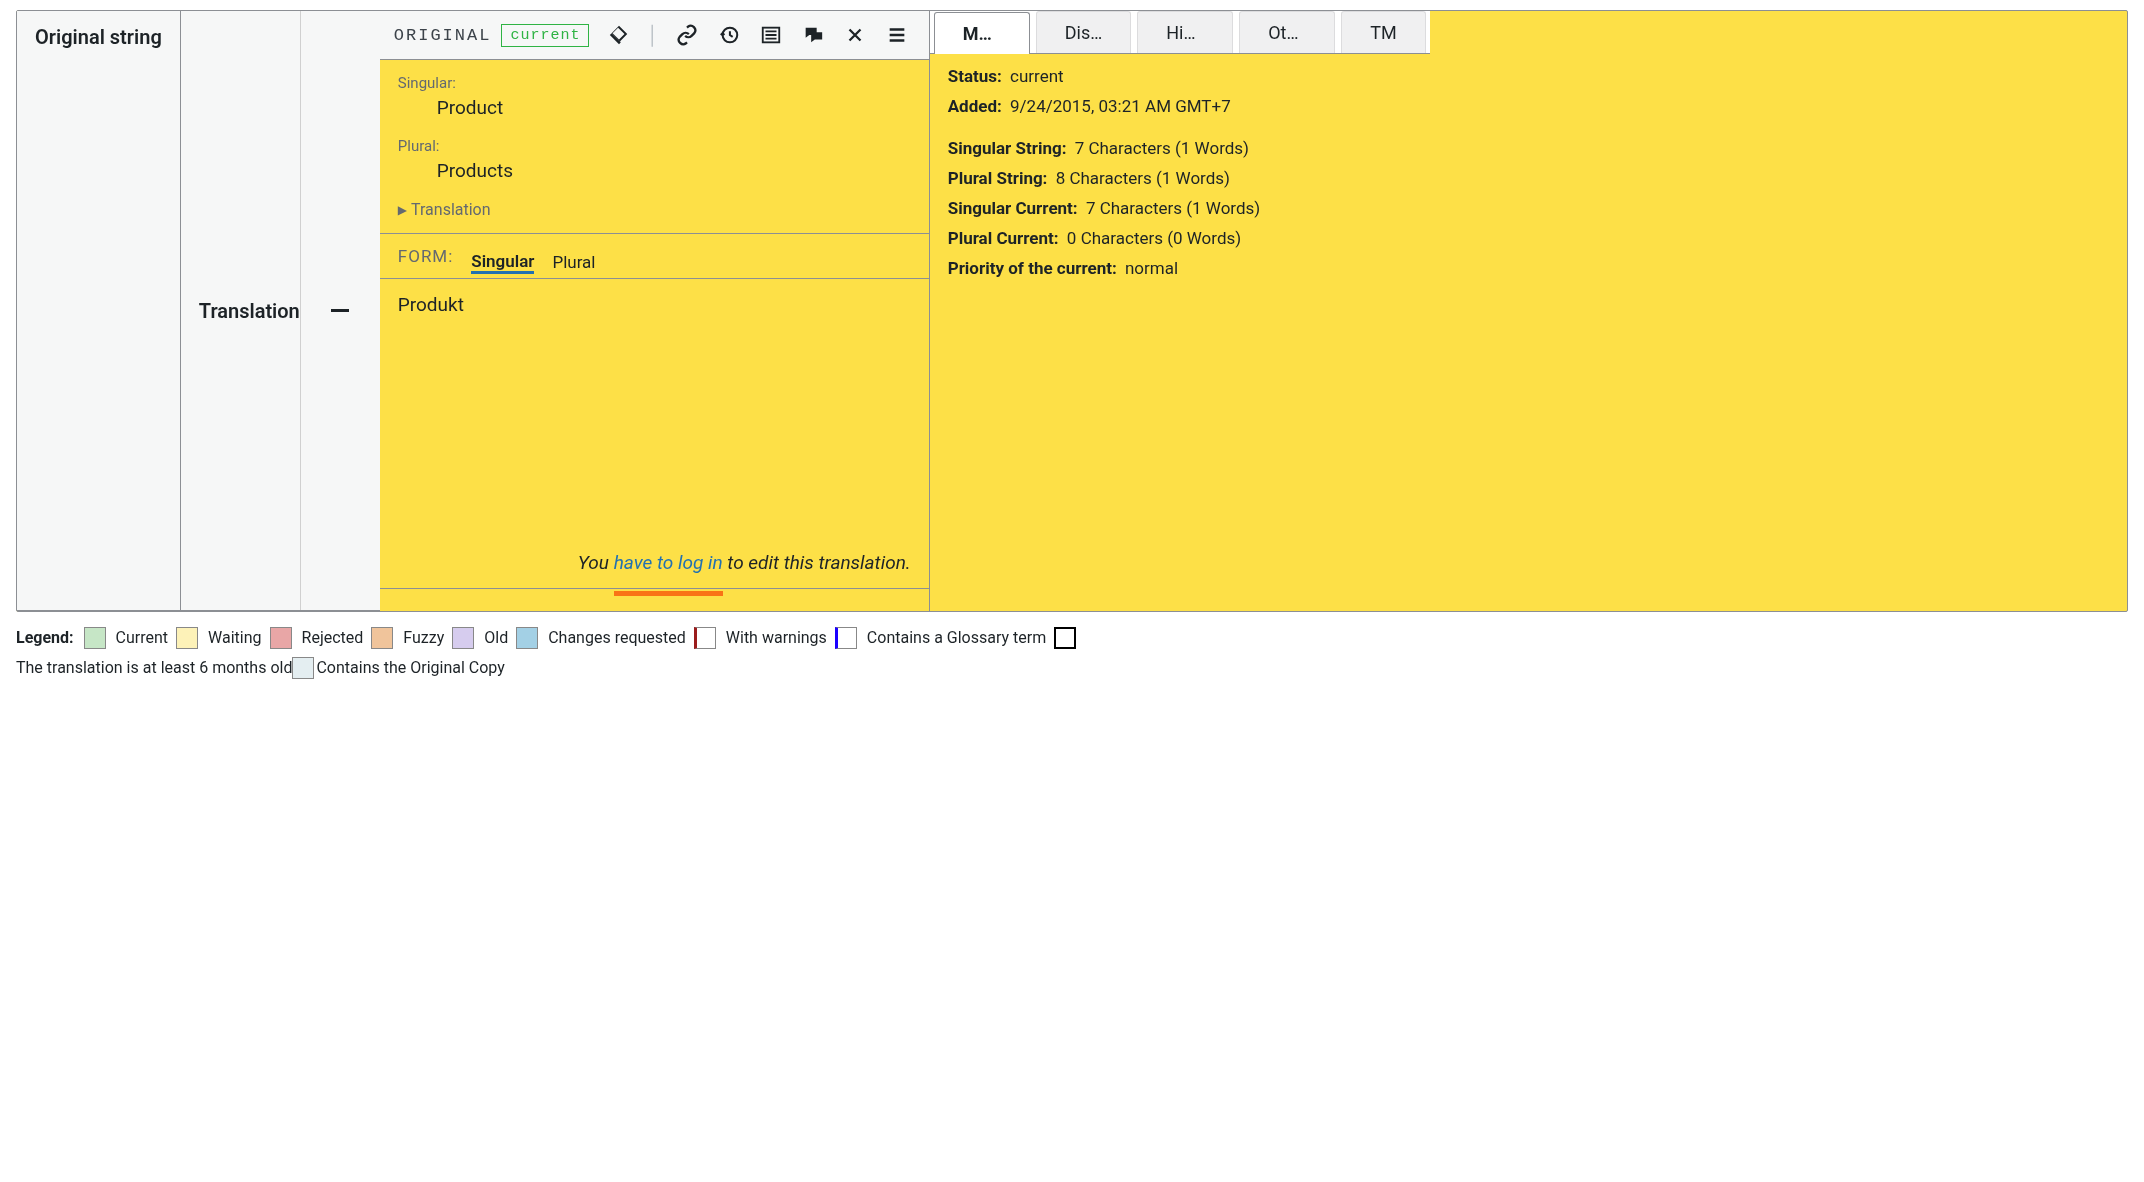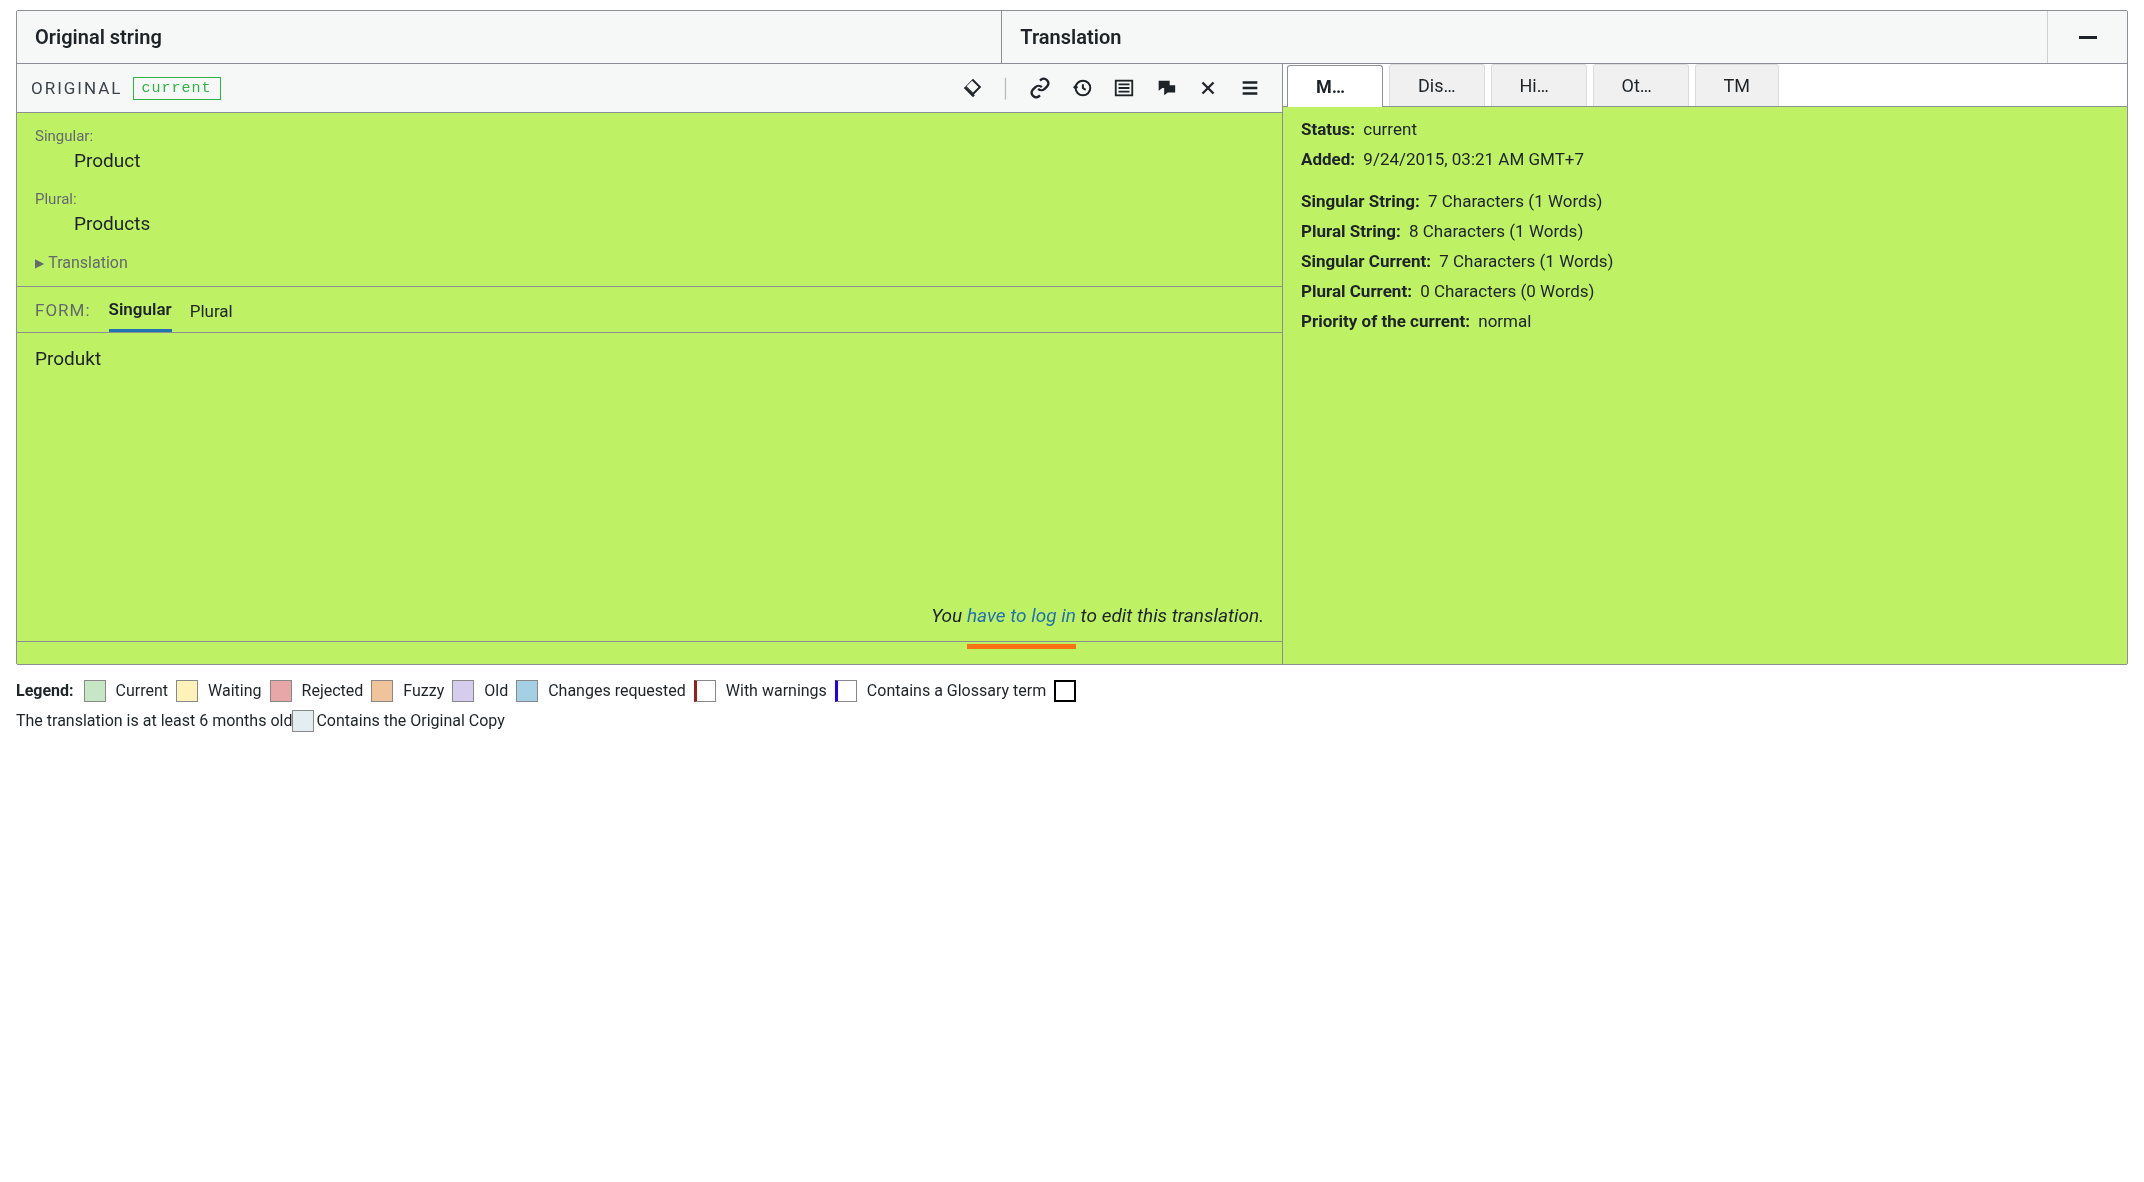--- a/index.html
+++ b/index.html
@@ -5,23 +5,23 @@
   * { box-sizing: border-box; margin: 0; padding: 0; }
   body {
     font-family: -apple-system, BlinkMacSystemFont, "Segoe UI", Roboto, Helvetica, Arial, sans-serif;
     background: #fff;
     color: #1d2327;
     padding: 10px 16px;
   }
   .panel {
     border: 1px solid #8c8f94;
     border-radius: 2px;
-    background: #bef264;
-    display: flex;
-    flex-direction: column;
+    background: #fde047;
+    display: flex;
+    flex-direction: row;
   }
   .panel-header {
     display: flex;
     border-bottom: 1px solid #8c8f94;
     background: #f6f7f7;
   }
   .hdr-left, .hdr-right {
     padding: 14px 18px;
     font-size: 20px;
     font-weight: 600;
@@ -74,20 +74,21 @@
     border-bottom: 1px solid #8c8f94;
     background: #f6f7f7;
     gap: 6px;
   }
   .orig-label {
     font-size: 17px;
     letter-spacing: 2px;
     color: #3c434a;
     text-transform: uppercase;
     margin-right: 4px;
+    font-family: Liberation Mono, monospace;
   }
   .status-chip {
     border: 1px solid #2fb344;
     color: #2fb344;
     font-size: 15px;
     font-family: "Courier New", monospace;
     padding: 2px 8px;
     letter-spacing: 1px;
   }
   .toolbar-spacer { flex: 1; }
@@ -136,21 +137,20 @@
     gap: 18px;
     padding: 12px 18px;
     border-bottom: 1px solid #8c8f94;
     font-size: 17px;
   }
   .form-label {
     letter-spacing: 1px;
     color: #646970;
   }
   .form-tab {
-    padding-bottom: 10px;
     margin-bottom: -12px;
     color: #1d2327;
     cursor: pointer;
   }
   .form-tab.active {
     font-weight: 600;
     border-bottom: 3px solid #2271b1;
   }
   .trans-area {
     flex: 1;

